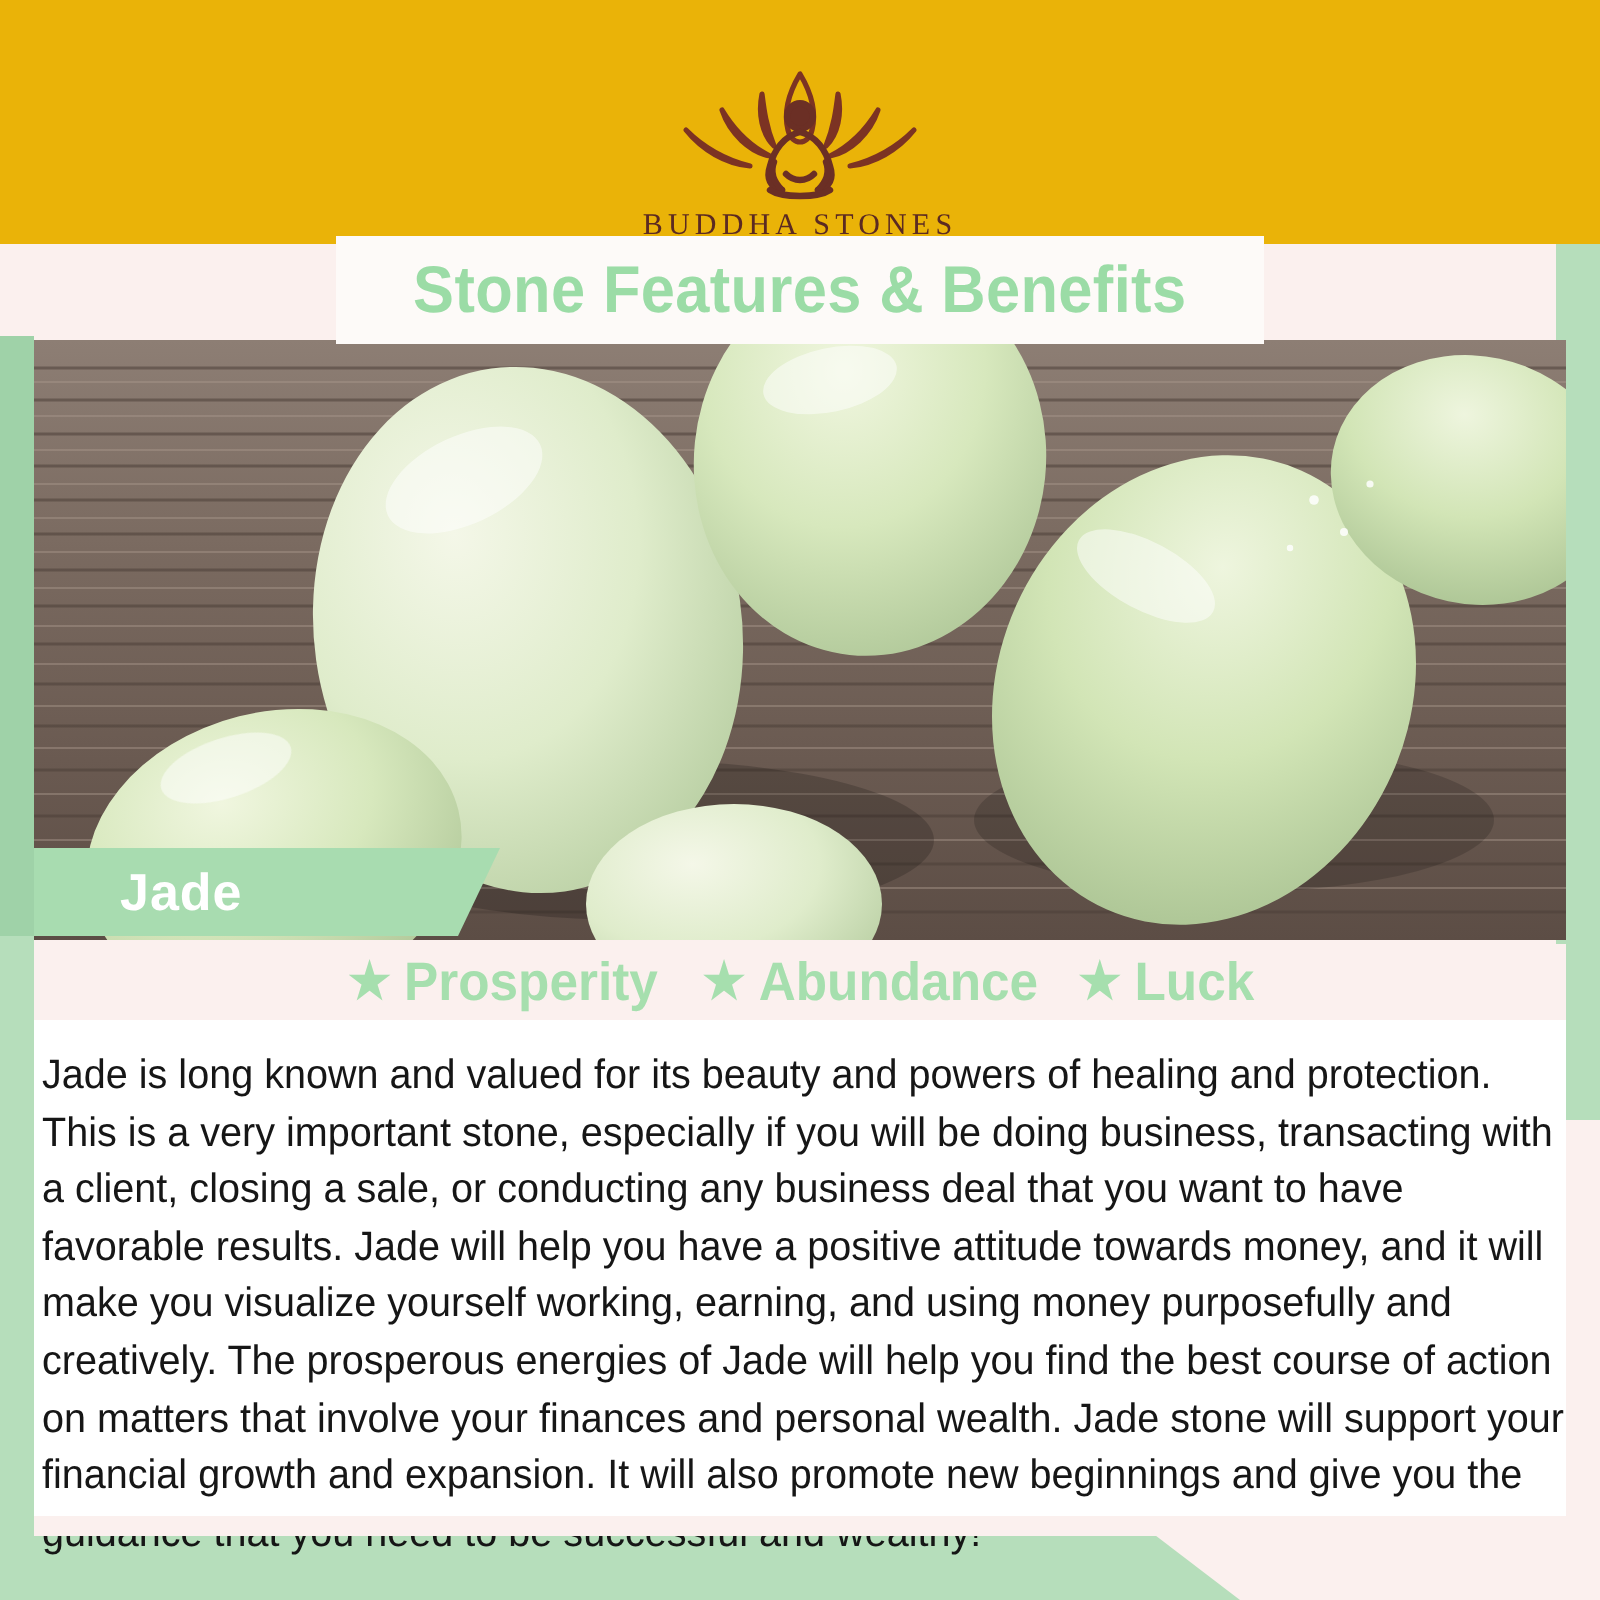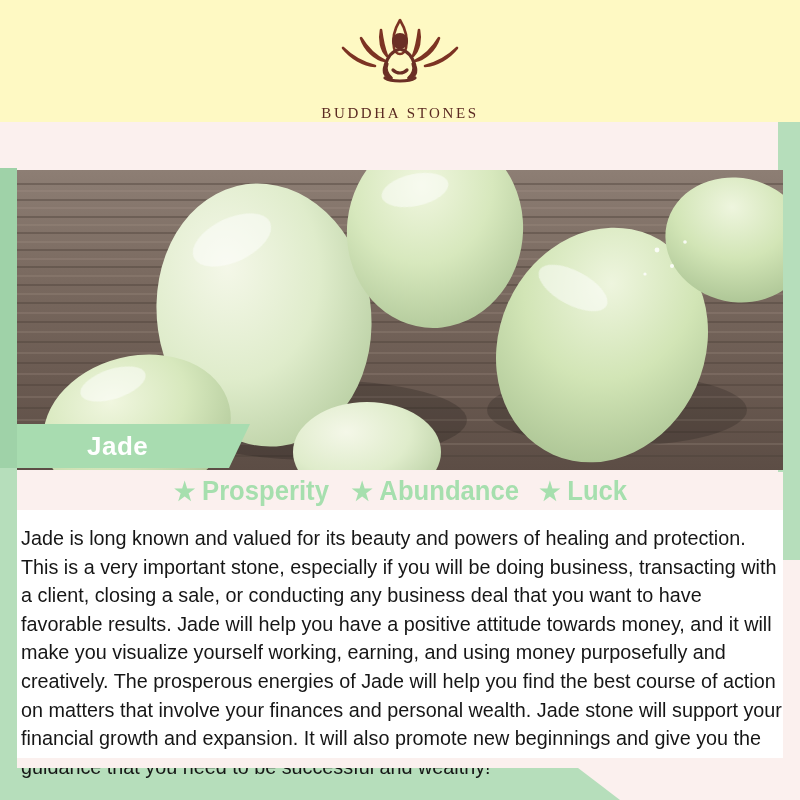--- a/index.html
+++ b/index.html
@@ -42,23 +42,23 @@
   .frame-left-upper{
     position:absolute;left:0;top:168px;
     width:17px;height:300px;
     background:#9fd2a8;
   }
 
   
   .header{
     position:absolute;left:0;top:0;
     width:800px;height:122px;
-    background:#fef9c3;
+    background:#eab308;
     display:flex;flex-direction:column;
-    align-items:center;justify-content:space-between;
+    align-items:center;justify-content:flex-end;
     padding-top:14px;box-sizing:border-box;
     z-index:4;
   }
   .logo-mark{width:150px;height:72px;display:block;}
   .logo-word{
     margin-top:2px;
     font-family:"Liberation Serif", serif;
     font-size:15px;letter-spacing:2.6px;
     color:#5b2a22;font-weight:400;
   }
@@ -94,21 +94,21 @@
   
   .name-band{
     position:absolute;left:17px;top:424px;
     width:233px;height:44px;
     background:#a8dcb0;
     display:flex;align-items:center;
     z-index:6;
     clip-path:polygon(0 0, 233px 0, 212px 44px, 0 44px);
   }
   .name-text{
-    margin-left:70px;
+    margin-left:43px;
     color:#ffffff;
     font-size:26px;
     font-weight:bold;
     letter-spacing:0.5px;
   }
 
   
   .benefits{
     position:absolute;left:17px;top:472px;
     width:766px;height:38px;
@@ -188,20 +188,23 @@
           <path d="M66 64 C62 60, 60 55, 62 50"></path>
           <path d="M84 64 C88 60, 90 55, 88 50"></path>
           <path d="M60 64 C66 68, 84 68, 90 64"></path>
           <path d="M68 56 C72 60, 78 60, 82 56"></path>
         </g>
       </svg>
     </span>
     <div class="logo-word">BUDDHA STONES</div>
   </div>
 
+  <div class="title-banner">
+    <div class="title-text">Stone Features &amp; Benefits</div>
+  </div>
 
   <div class="photo">
     <svg viewBox="0 0 766 300" preserveAspectRatio="none" xmlns="http://www.w3.org/2000/svg">
       <defs>
         <linearGradient id="wood" x1="0" y1="0" x2="0" y2="1">
           <stop offset="0" stop-color="#8d7e74"></stop>
           <stop offset="0.35" stop-color="#7a6a60"></stop>
           <stop offset="0.7" stop-color="#6a5a51"></stop>
           <stop offset="1" stop-color="#5c4d45"></stop>
         </linearGradient>

